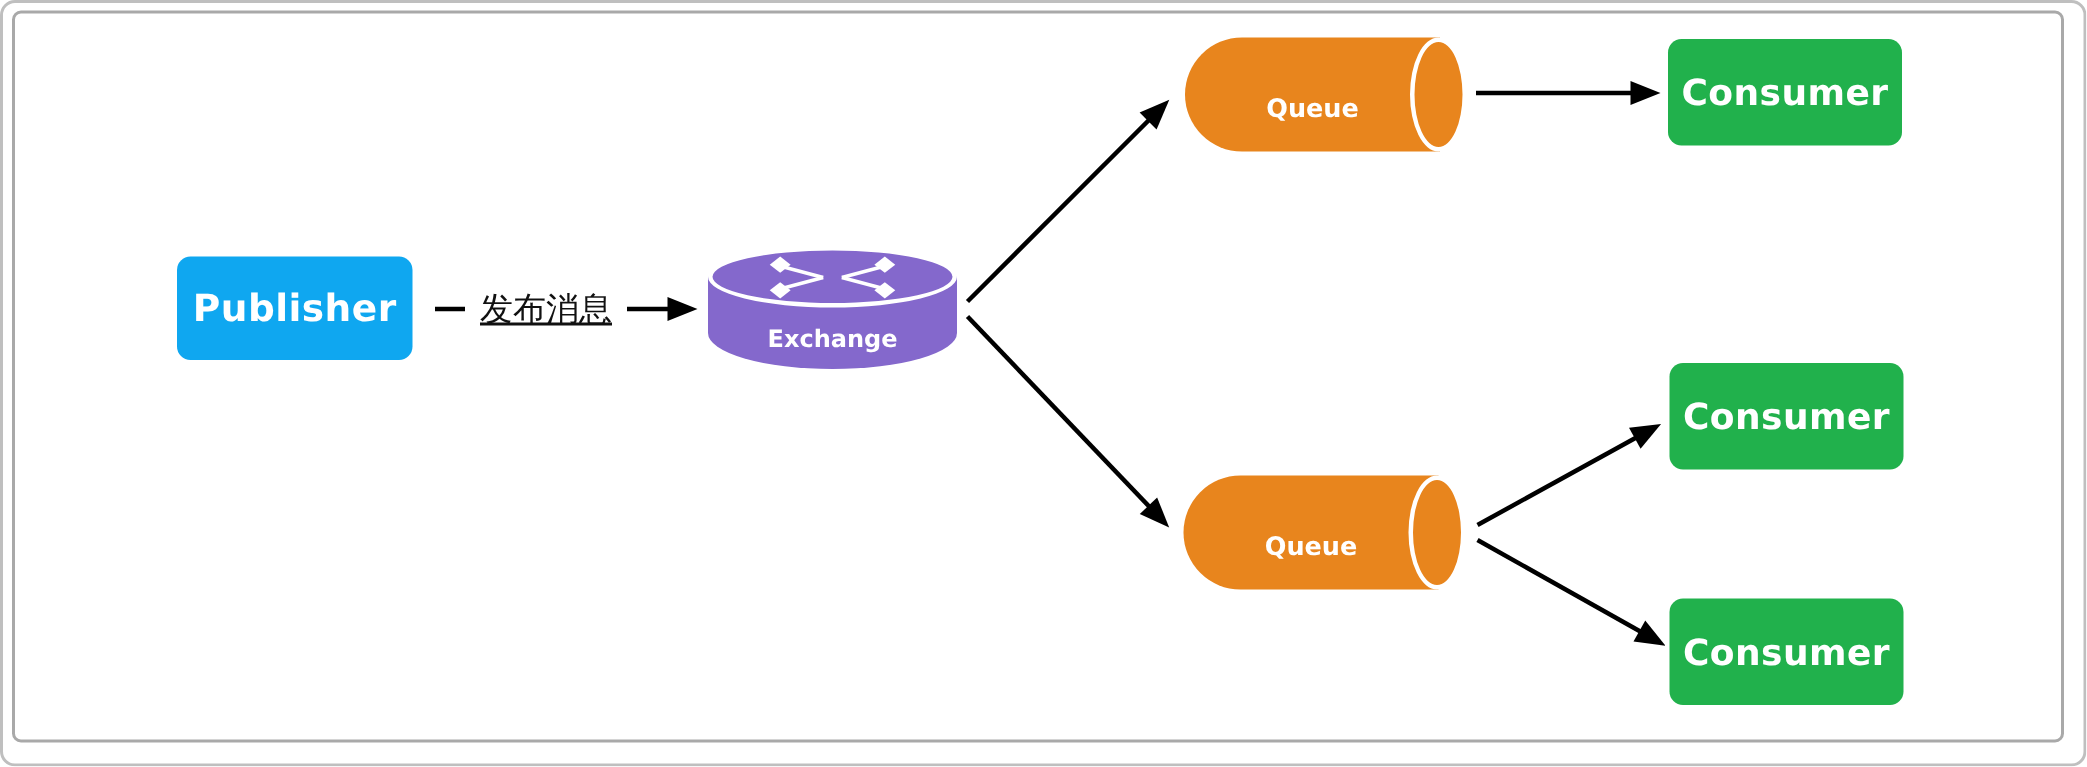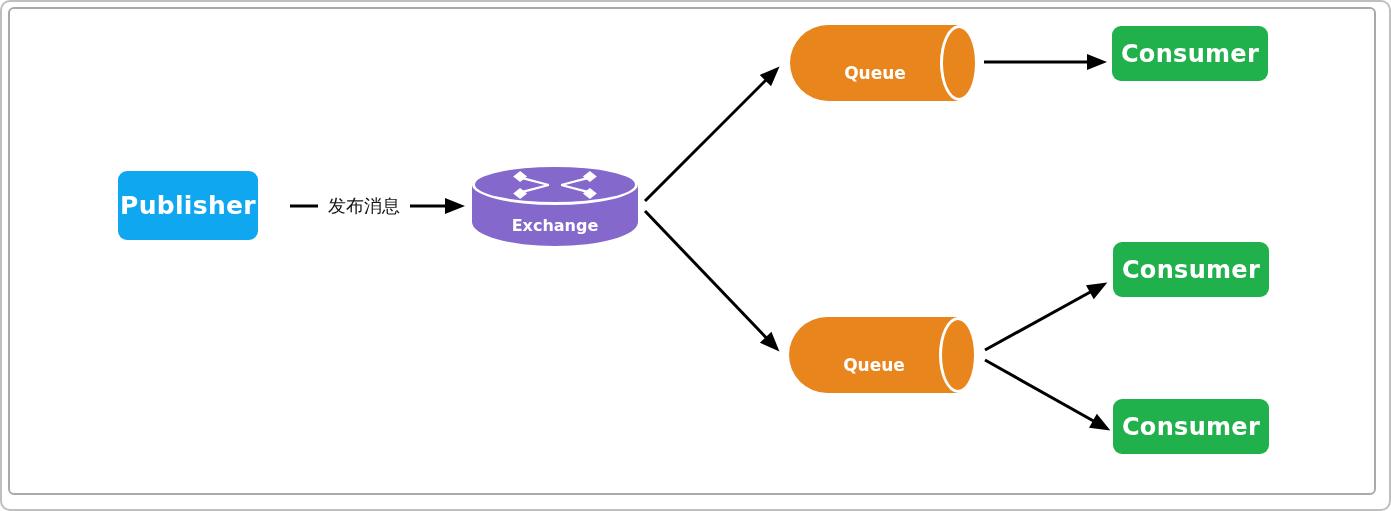--- a/index.html
+++ b/index.html
@@ -51,43 +51,44 @@
     align-items: center;
     justify-content: center;
     border-radius: 9px;
     color: var(--c-label_text, #fff);
     font-weight: bold;
     font-size: 25px;
     letter-spacing: 0.3px;
   }
   .publisher {
     left: 118px; top: 171px;
-    width: 140px; height: 69px;
+    width: 157px; height: 69px;
     background: var(--c-publisher, #0FA7F0);
   }
   .consumer {
-    width: 156px; height: 55px;
+    width: 156px; height: 71px;
     background: var(--c-consumer, #21B14C);
     font-size: 24px;
   }
   .consumer-1 { left: 1112px; top: 26px; }
   .consumer-2 { left: 1113px; top: 242px; }
   .consumer-3 { left: 1113px; top: 399px; }
 
   .edge-label {
     position: absolute;
     left: 364px; top: 206px;
     transform: translate(-50%, -50%);
     z-index: 3;
     background: var(--c-background, #fff);
     padding: 2px 10px;
     color: var(--c-edge_label_text, #111);
-    font-size: 18px;
+    font-size: 22px;
     font-weight: 500;
     white-space: nowrap;
+    text-decoration: underline;
   }
 
   
   .exchange {
     position: absolute;
     left: 472px; top: 164px;
     width: 166px; height: 82px;
     z-index: 2;
   }
   .cyl-body {

